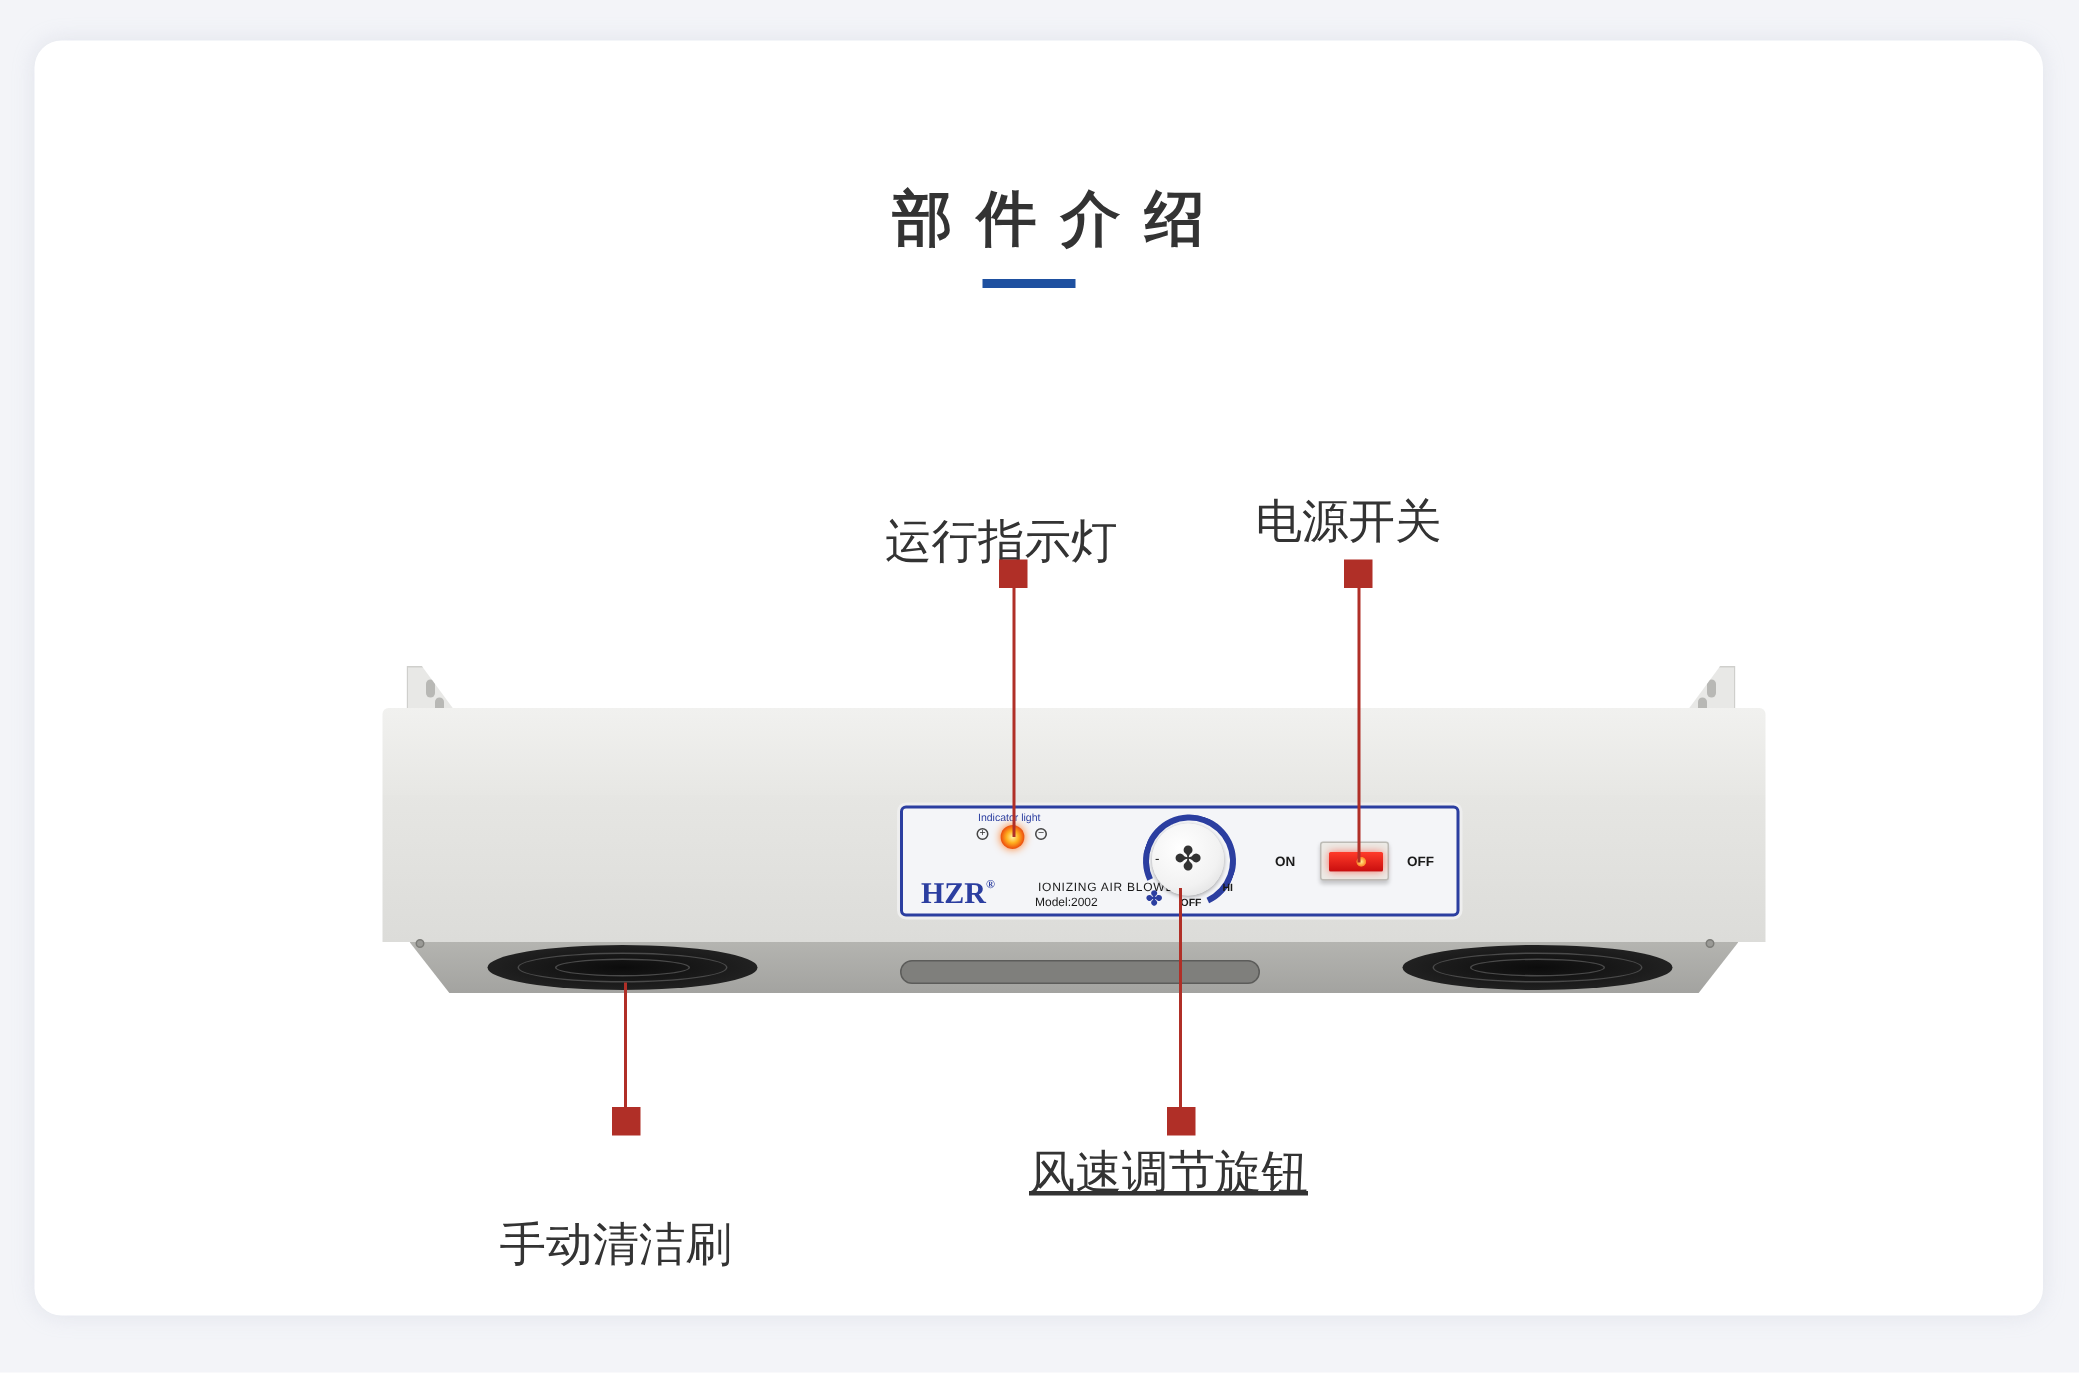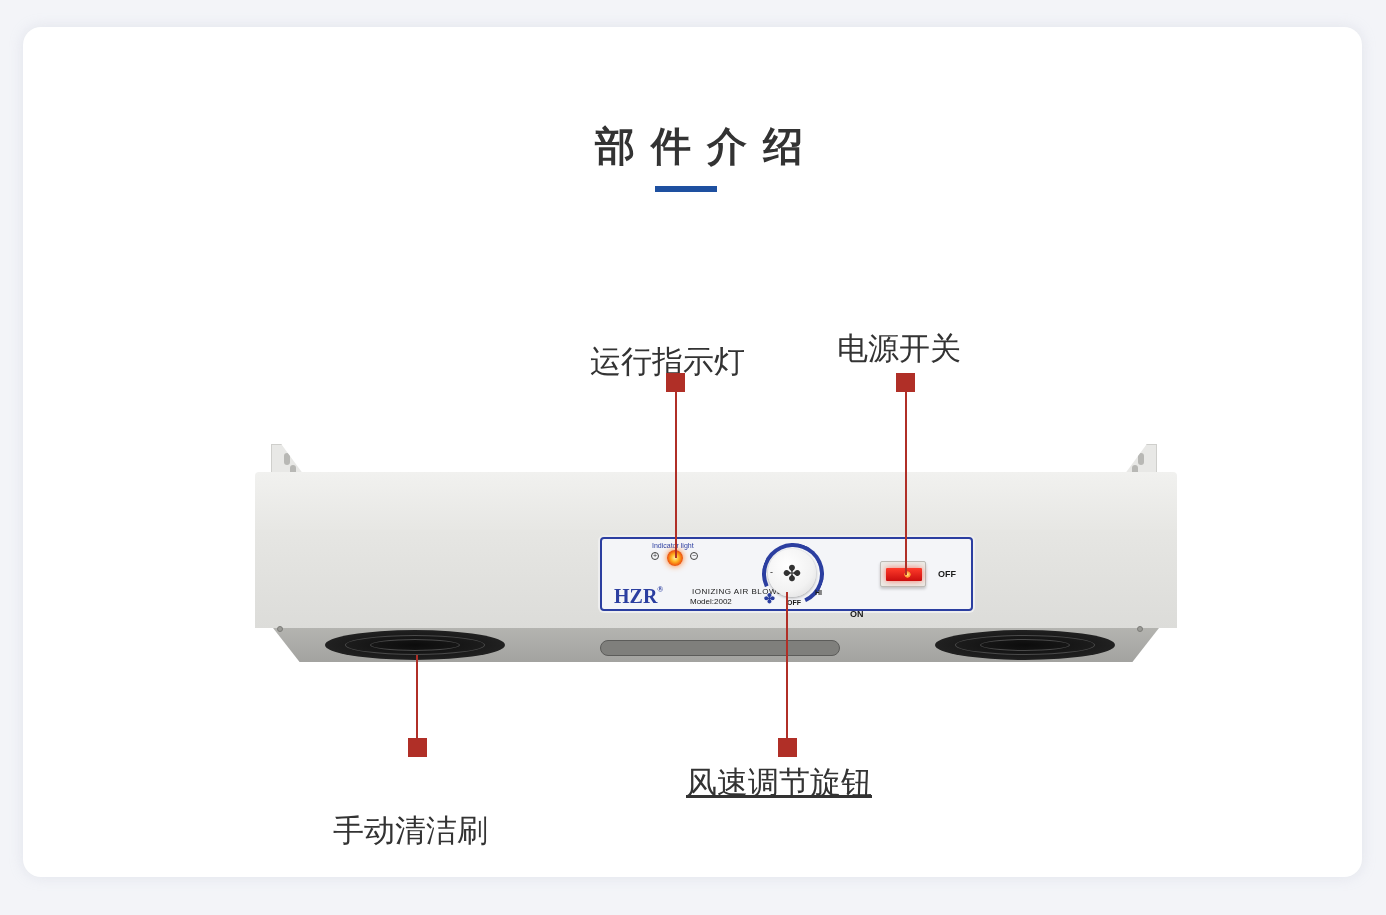--- a/index.html
+++ b/index.html
@@ -93,21 +93,21 @@
     position: absolute; left: 166px; top: 10px; width: 48px; height: 48px; border-radius: 50%;
     background: radial-gradient(circle at 40% 35%, #ffffff 0%, #f2f2f2 60%, #d8d8d8 100%);
     box-shadow: 0 1px 3px rgba(0,0,0,0.35);
     display: flex; align-items: center; justify-content: center;
     font-size: 22px; color: #333;
   }
   .fan-small { left: 162px; top: 52px; font-size: 13px; color: #2b3ea0; font-weight: bold; }
   .off-small { left: 185px; top: 60px; font-size: 7px; font-weight: bold; }
   .hi-small  { left: 213px; top: 50px; font-size: 7px; font-weight: bold; }
   .minus-small { left: 168px; top: 28px; font-size: 9px; }
-  .on-lbl  { left: 248px; top: 30px; font-size: 9px; font-weight: bold; margin-top: 40px; }
+  .on-lbl  { left: 248px; top: 30px; font-size: 9px; font-weight: bold; }
   .off-lbl { left: 336px; top: 30px; font-size: 9px; font-weight: bold; }
   .switch {
     position: absolute; left: 278px; top: 22px; width: 46px; height: 26px;
     background: #ecebe6; border: 1px solid #bdbcb6; border-radius: 2px;
     box-shadow: 0 2px 3px rgba(0,0,0,0.2);
   }
   .rocker {
     position: absolute; left: 5px; top: 6px; width: 36px; height: 13px;
     background: linear-gradient(#ff3b2a, #c90e0e); border-radius: 1px;
     box-shadow: 0 0 6px rgba(255,40,20,0.6);

